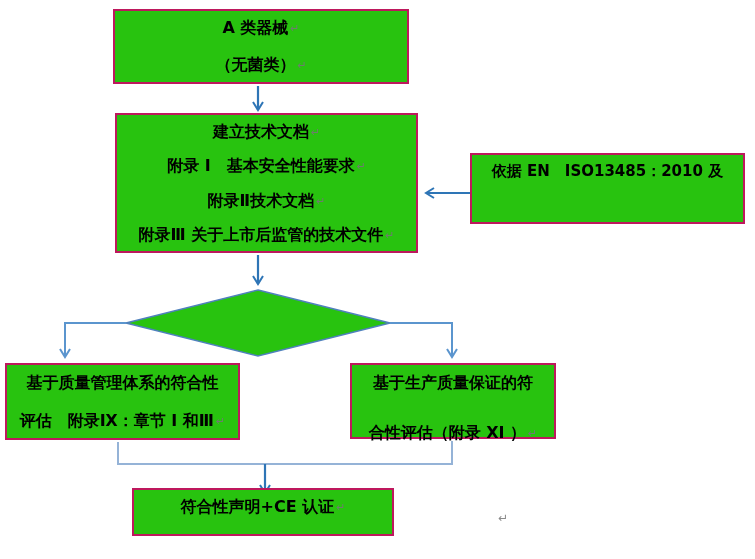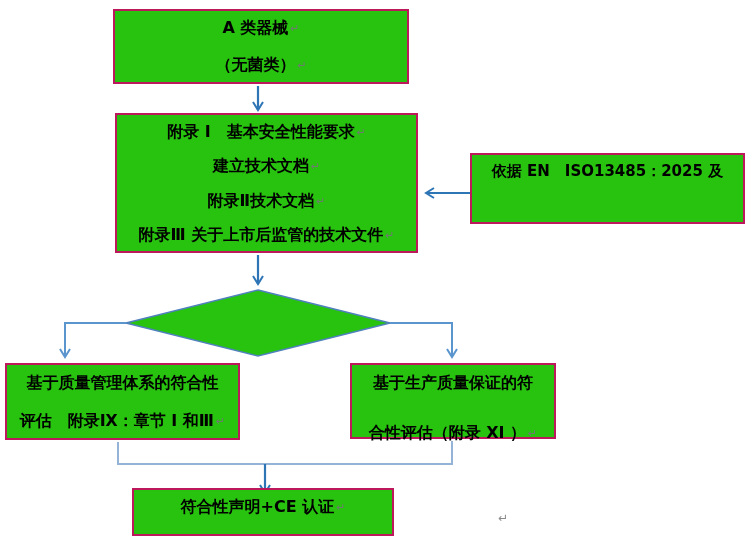--- a/index.html
+++ b/index.html
@@ -88,28 +88,28 @@
 
     <path d="M265,464 L265,493" fill="none" stroke="#2E75B6" stroke-width="2.2" marker-end="url(#vArrowDark)"></path>
   </svg>
 
   <div class="box top-box">
     <div class="line"><span>A 类器械</span><span class="crlf">↵</span></div>
     <div class="line"><span>（无菌类）</span><span class="crlf">↵</span></div>
   </div>
 
   <div class="box techdoc-box">
+    <div class="line"><span>建立技术文档</span><span class="crlf">↵</span></div>
     <div class="line"><span>附录 I　基本安全性能要求</span><span class="crlf">↵</span></div>
-    <div class="line"><span>建立技术文档</span><span class="crlf">↵</span></div>
     <div class="line"><span>附录Ⅱ技术文档</span><span class="crlf">↵</span></div>
     <div class="line"><span>附录Ⅲ 关于上市后监管的技术文件</span><span class="crlf">↵</span></div>
   </div>
 
   <div class="box qms-box">
-    <div class="line"><span>依据 EN　ISO13485：2025 及</span></div>
+    <div class="line"><span>依据 EN　ISO13485：2010 及</span></div>
   </div>
 
 
   <div class="box left-assess-box">
     <div class="line"><span>基于质量管理体系的符合性</span></div>
     <div class="line"><span>评估　附录Ⅸ：章节 I 和Ⅲ</span><span class="crlf">↵</span></div>
   </div>
 
   <div class="box right-assess-box">
     <div class="line"><span>基于生产质量保证的符</span></div>

